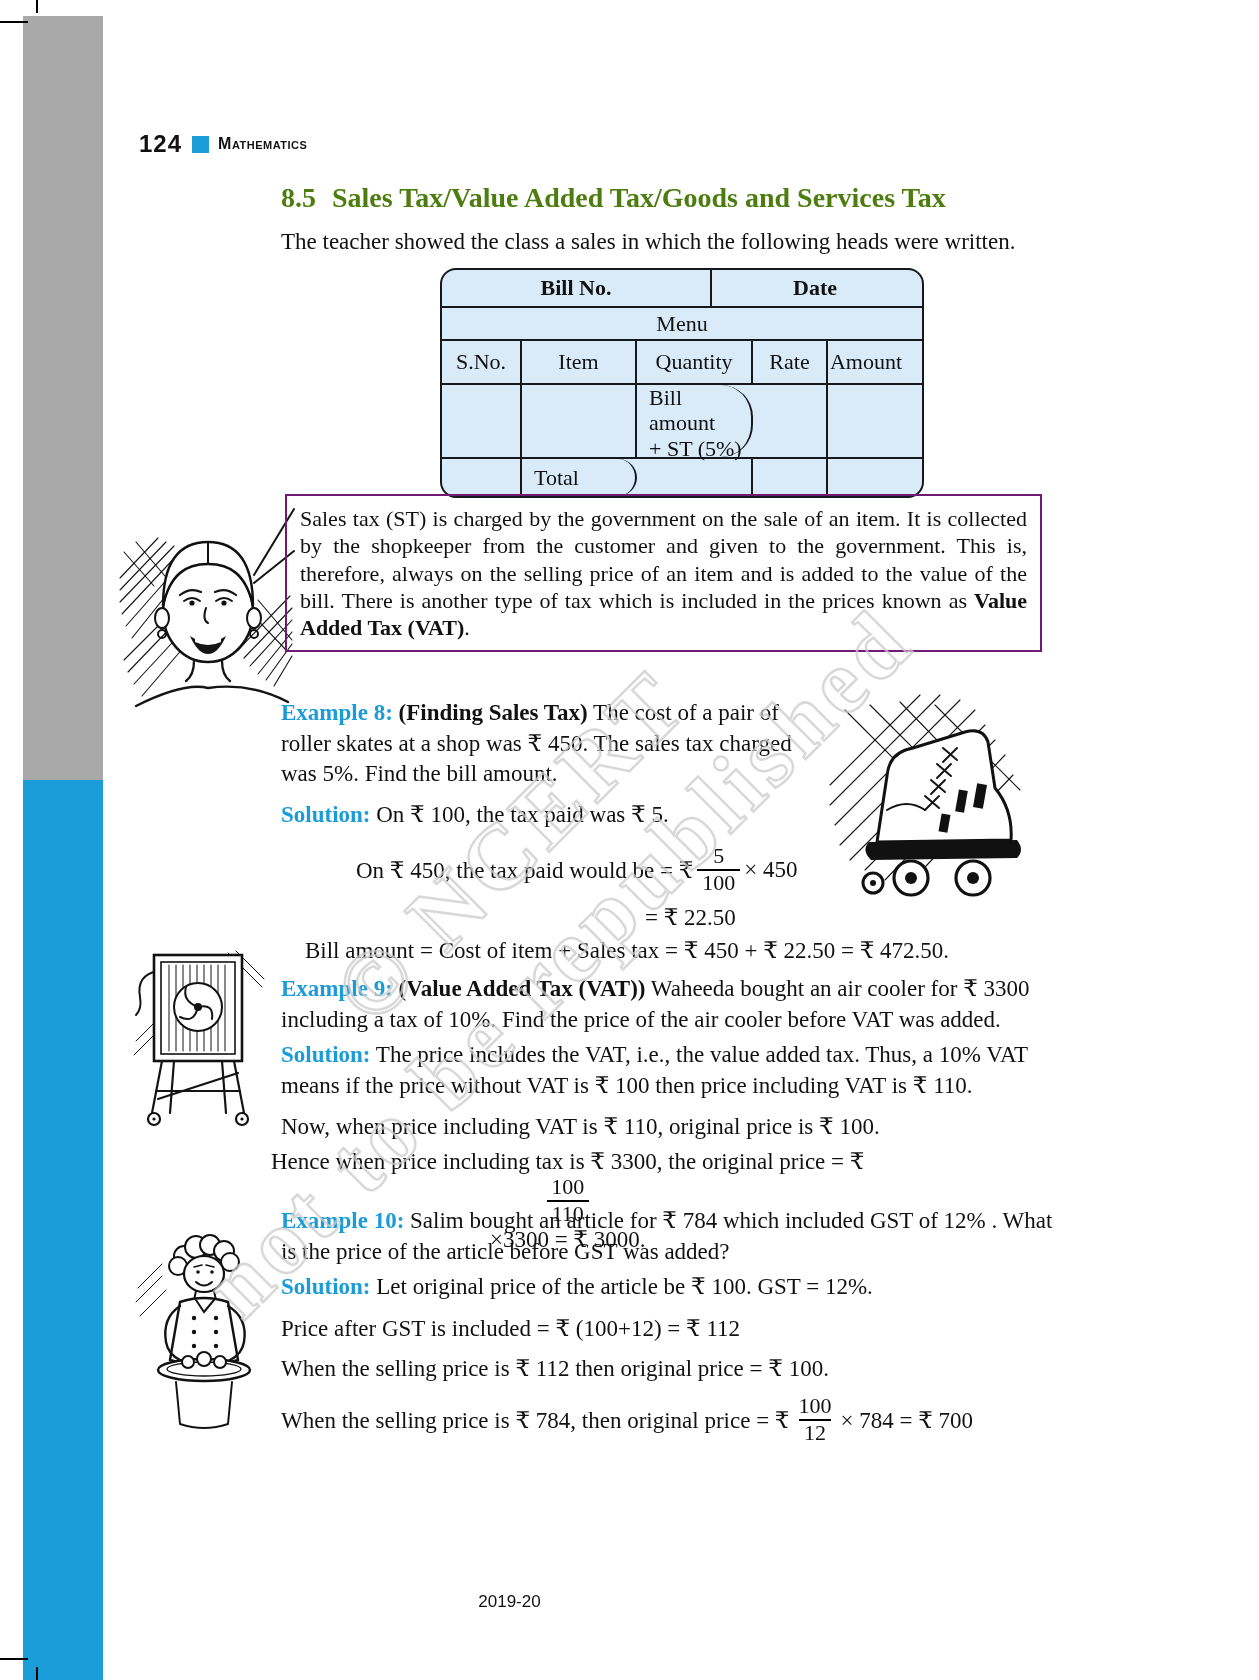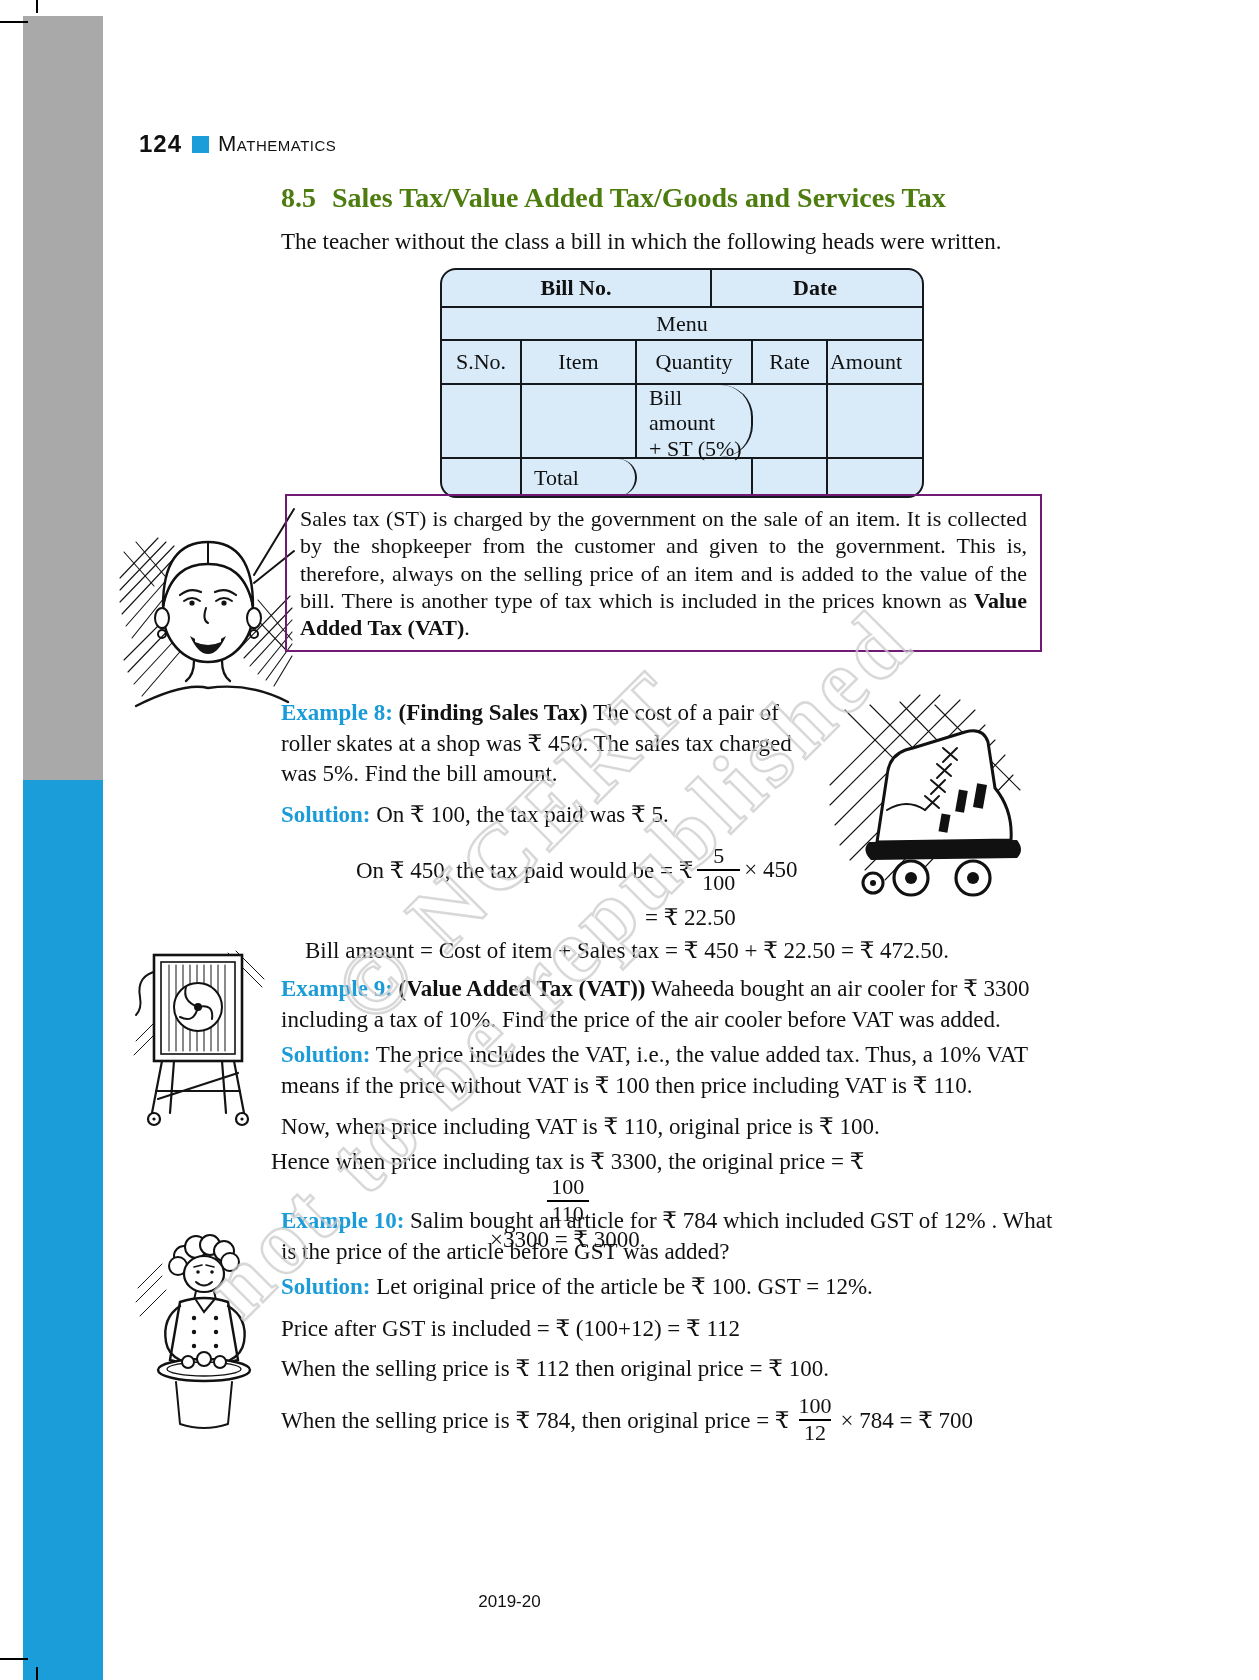--- a/index.html
+++ b/index.html
@@ -10,21 +10,21 @@
   
   .bar-gray{left:23px;top:16px;width:80px;height:764px;background:#a9a9a9;}
   .bar-blue{left:23px;top:780px;width:80px;height:900px;background:#1b9dd9;}
   .cropv{width:2px;height:13px;background:#000;}
   .croph{width:28px;height:2px;background:#000;}
 
   
   .hdr{left:139px;top:130px;display:flex;align-items:center;font-family:"Liberation Sans","DejaVu Sans",sans-serif;}
   .hdr .num{font-size:24px;font-weight:bold;letter-spacing:1px;}
   .hdr .sq{width:17px;height:17px;background:#1b9dd9;margin:0 9px 0 10px;}
-  .hdr .subj{font-size:22px;font-variant:small-caps;letter-spacing:.5px;font-weight:400;}
+  .hdr .subj{font-size:16px;font-variant:small-caps;letter-spacing:.5px;font-weight:700;}
 
   .heading{left:281px;top:182px;width:790px;font-size:28px;font-weight:bold;color:#4d7c0f;}
   .heading .no{margin-right:16px;}
   .intro{left:281px;top:227px;width:780px;font-size:23px;}
 
   
   .btab{left:440px;top:268px;width:480px;background:#d9ebf9;border:2px solid #15191d;
         border-radius:16px;overflow:hidden;font-size:22px;}
   .btr{display:flex;border-bottom:2px solid #15191d;}
   .btr:last-child{border-bottom:none;}
@@ -80,21 +80,21 @@
 
   <div class="abs hdr">
     <span class="num">124</span>
     <span class="sq"></span>
     <span class="subj">Mathematics</span>
   </div>
 
   <div class="abs heading">
     <span class="no">8.5</span><span>Sales Tax/Value Added Tax/Goods and Services Tax</span>
   </div>
-  <div class="abs intro par">The teacher without the class a bill in which the following heads were written.</div>
+  <div class="abs intro par">The teacher showed the class a sales in which the following heads were written.</div>
 
   <div class="abs btab">
     <div class="btr r1">
       <div class="btc" style="width:270px;">Bill No.</div>
       <div class="btc" style="width:206px;">Date</div>
     </div>
     <div class="btr r2">
       <div style="width:100%;text-align:center;">Menu</div>
     </div>
     <div class="btr r3">

